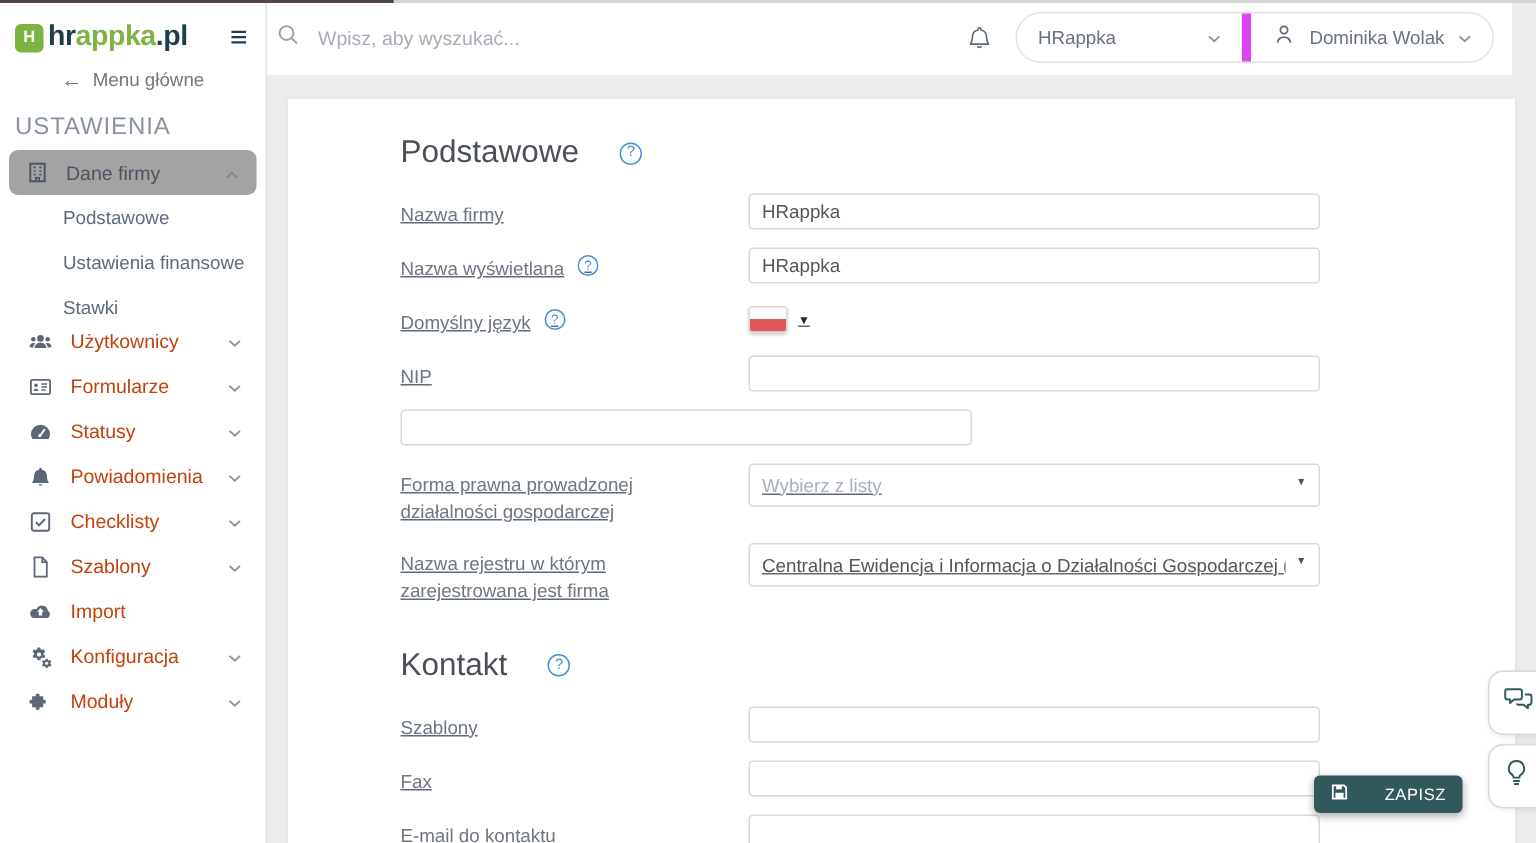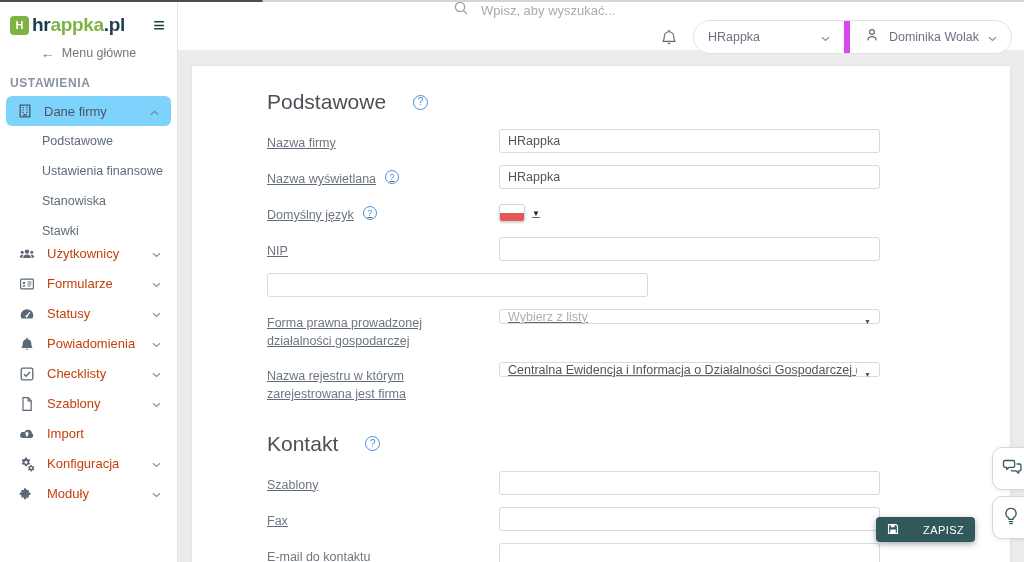--- a/index.html
+++ b/index.html
@@ -21,34 +21,34 @@
   .logo-row { display:flex; align-items:center; padding:14px 12px 0 10px; }
   .logo { display:flex; align-items:center; cursor:pointer; }
   .logo-badge { width:19px; height:19px; background:#7cb342; border-radius:4px; color:#fff;
     font-size:11px; font-weight:bold; display:flex; align-items:center; justify-content:center; margin-right:3px; }
   .lg-dark { color:#1d3d4a; font-size:19px; font-weight:bold; letter-spacing:-.3px; }
   .lg-green { color:#7cb342; font-size:19px; font-weight:bold; letter-spacing:-.3px; }
   .hamburger { margin-left:auto; font-size:20px; color:#22404a; cursor:pointer; line-height:1; }
   .back-link { margin-top:9px; display:flex; align-items:center; justify-content:center; gap:7px;
     font-size:12.5px; color:#7d766f; cursor:pointer; }
   .back-arrow { font-size:14px; color:#7d766f; }
-  .section-label { margin:15px 0 6px 10px; font-size:12px; letter-spacing:.6px; color:#8a93a3;font-weight:bold; }
-  .nav-group { margin:2px 6px 0 6px; height:30px; background:#7dd3fc; border-radius:6px;
+  .section-label { margin:15px 0 6px 10px; font-size:16px; letter-spacing:.6px; color:#8a93a3; }
+  .nav-group { margin:2px 6px 0 6px; height:30px; background:#a3a3a3; border-radius:6px;
     display:flex; align-items:center; gap:11px; padding:0 12px 0 11px; font-size:13px; color:#4a5561; cursor:pointer; }
   .nav-group .chev { margin-left:auto; }
   .subnav-item { height:30px; display:flex; align-items:center; padding-left:42px;
     font-size:12.5px; color:#5f6b7a; cursor:pointer; }
   .nav-item { height:30px; display:flex; align-items:flex-start; gap:12px; padding:0 16px 0 19px;
     font-size:13px; color:#c2410c; cursor:pointer; }
   .nav-item .chev { margin-left:auto; }
   .icon16 { width:16px; height:16px; flex:0 0 16px; display:inline-flex; }
 
   
-  .topbar { position:absolute; left:178px; top:0; width:846px; height:51px; background:#fff;
-    border-bottom:1px solid #ebebeb; display:flex; align-items:center; padding:0 12px 0 22px; z-index:5;flex-direction:column; }
+  .topbar { position:absolute; left:162px; top:0; width:846px; height:51px; background:#fff;
+    border-bottom:1px solid #ebebeb; display:flex; align-items:center; padding:0 12px 0 22px; z-index:5; }
   .search-wrap { display:flex; align-items:center; gap:10px; flex:0 0 auto; }
   .search-input { border:none; outline:none; font-size:13px; color:#555; width:280px; font-family:inherit; }
   .search-input::placeholder { color:#a8adb5; }
   .topbar-right { margin-left:auto; display:flex; align-items:center; }
   .bell-btn { margin-right:15px; cursor:pointer; display:flex; }
   .pill { display:flex; align-items:center; height:34px; border:1px solid #e0e3e6; border-radius:17px; background:#fff; }
   .pill-left { display:flex; align-items:center; width:150px; padding:0 14px; height:100%; cursor:pointer; }
   .pill-txt { font-size:12.5px; color:#6a7280; }
   .pill-left .chev { margin-left:auto; }
   .pill-right { display:flex; align-items:center; gap:9px; border-left:6px solid #d946ef; padding:0 14px; height:100%; cursor:pointer; }
@@ -62,21 +62,21 @@
   .help-ic { width:15px; height:15px; border:1px solid #4a90d9; color:#4a90d9; border-radius:50%;
     font-size:10px; line-height:1; display:inline-flex; align-items:center; justify-content:center; cursor:pointer; flex:0 0 15px; }
   .help-sm { width:14px; height:14px; font-size:9px; flex:0 0 14px; }
   .row { display:flex; margin-bottom:12px; min-height:24px;text-decoration:underline; }
   .flabel { width:232px; padding:5px 24px 0 0; font-size:12.5px; color:#6e7681; line-height:1.45;
     display:flex; align-items:flex-start; gap:9px; }
   .flabel .lbl { display:inline; }
   .fcontrol { width:381px; }
   .finput { width:100%; height:24px; border:1px solid #d7dadd; border-radius:3px; padding:0 8px;
     font-size:12.5px; color:#555; font-family:inherit; outline:none; background:#fff; }
-  .fselect { position:relative; width:100%; height:15px; border:1px solid #d7dadd; border-radius:3px;
+  .fselect { position:relative; width:100%; height:29px; border:1px solid #d7dadd; border-radius:3px;
     display:flex; align-items:center; padding:0 22px 0 8px; font-size:12.5px; cursor:pointer; background:#fff; }
   .fselect .val { color:#555; white-space:nowrap; overflow:hidden; }
   .fselect.is-placeholder .val { color:#aab0b8; }
   .sel-caret { position:absolute; right:8px; top:8px; font-size:7px; color:#555; }
   .flag-wrap { display:flex; align-items:center; gap:7px; padding-top:3px; cursor:pointer; }
   .flag-pl { width:26px; height:18px; border-radius:3px; border:1px solid #d6d6d6;
     background:linear-gradient(#ffffff 50%, #e25757 50%); box-shadow:0 1px 2px rgba(0,0,0,.18); }
   .flag-caret { font-size:8px; color:#222; }
   .sec-gap { margin-top:28px; }
 
@@ -129,23 +129,20 @@
           </svg>
       </span>
     </div>
 
     <div>
       <div class="subnav-item">
           <span>Podstawowe</span>
         </div>
       <div class="subnav-item">
           <span>Ustawienia finansowe</span>
-        </div>
-      <div class="subnav-item">
-          <span>Stanowiska</span>
         </div>
       <div class="subnav-item">
           <span>Stawki</span>
         </div>
     </div>
 
     <nav>
       <div class="nav-item">
         <span class="icon16">
           <svg viewBox="0 0 16 16" width="16" height="16" fill="#5c6877">

